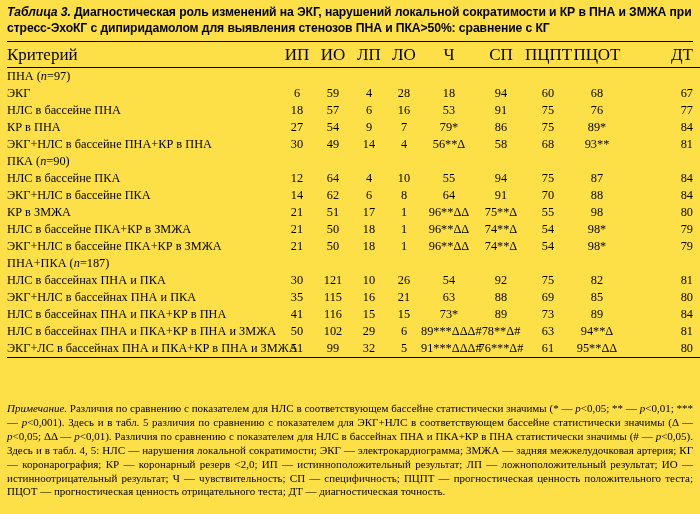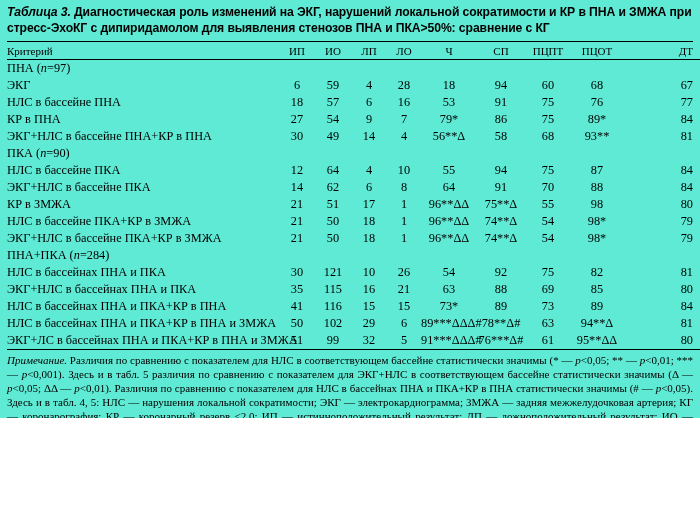--- a/index.html
+++ b/index.html
@@ -1,46 +1,46 @@
 <!DOCTYPE html>
 <html><head>
 <meta charset="utf-8">
 <style>
   html,body{margin:0;padding:0;background:#ffffff;}
   .page{
-    width:700px;height:418px;box-sizing:border-box;
-    padding:5px 7px 0 7px;background:#5eead4;color:#000;
+    width:700px;height:514px;box-sizing:border-box;
+    padding:5px 7px 0 7px;background:#fde047;color:#000;
     font-family:"Liberation Serif",serif;overflow:hidden;position:relative;
   }
   .title{
     font-family:"Liberation Sans",sans-serif;font-weight:700;
     font-size:12.2px;line-height:15.5px;letter-spacing:-0.1px;
     padding-bottom:5px;border-bottom:1.8px solid #000;
   }
   .title .tl{font-style:italic;}
   table.data{
     width:686px;border-collapse:collapse;table-layout:fixed;
   }
   table.data th{
-    font-weight:400;font-size:11px;text-align:center;vertical-align:bottom;
+    font-weight:400;font-size:17px;text-align:center;vertical-align:bottom;
     padding:3px 0 2px 0;border-bottom:1.4px solid #000;white-space:nowrap;margin-top:26px;
   }
   table.data td{
     font-size:12.3px;text-align:center;height:17px;line-height:17px;
     padding:0;white-space:nowrap;vertical-align:middle;
   }
   table.data th.c0, table.data td.label{text-align:left;}
   .c0{width:272px}.c1{width:36px}.c2{width:36px}.c3{width:36px}.c4{width:34px}
   .c5{width:56px}.c6{width:48px}.c7{width:46px}.c8{width:52px}.c9{width:70px}
   table.data th.c9, table.data td.c9{text-align:right;padding-right:14px;}
   tbody tr.last-row td{border-bottom:1.8px solid #000;}
   .it{font-style:italic;}
   .note{
     font-size:11px;line-height:13.9px;text-align:justify;
-    padding-top:4px;color:#000;
+    padding-top:4px;color:#000;margin-top:40px;
   }
 </style>
 </head>
 <body>
 
 <div class="page">
   <div class="title">
     <span class="tl">Таблица 3.</span>
     <span>Диагностическая роль изменений на ЭКГ, нарушений локальной сократимости и КР в ПНА и ЗМЖА при стресс-ЭхоКГ с дипиридамолом для выявления стенозов ПНА и ПКА&gt;50%: сравнение с КГ</span>
   </div>
@@ -169,21 +169,21 @@
           <td class="c2">50</td>
           <td class="c3">18</td>
           <td class="c4">1</td>
           <td class="c5">96**ΔΔ</td>
           <td class="c6">74**Δ</td>
           <td class="c7">54</td>
           <td class="c8">98*</td>
           <td class="c9">79</td>
         </tr>
         <tr>
-          <td colspan="10" class="label"><span>ПНА+ПКА (</span><span class="it">n</span><span>=284)</span></td>
+          <td colspan="10" class="label"><span>ПНА+ПКА (</span><span class="it">n</span><span>=187)</span></td>
         </tr>
         <tr>
           <td class="label c0">НЛС в бассейнах ПНА и ПКА</td>
           <td class="c1">30</td>
           <td class="c2">121</td>
           <td class="c3">10</td>
           <td class="c4">26</td>
           <td class="c5">54</td>
           <td class="c6">92</td>
           <td class="c7">75</td>

